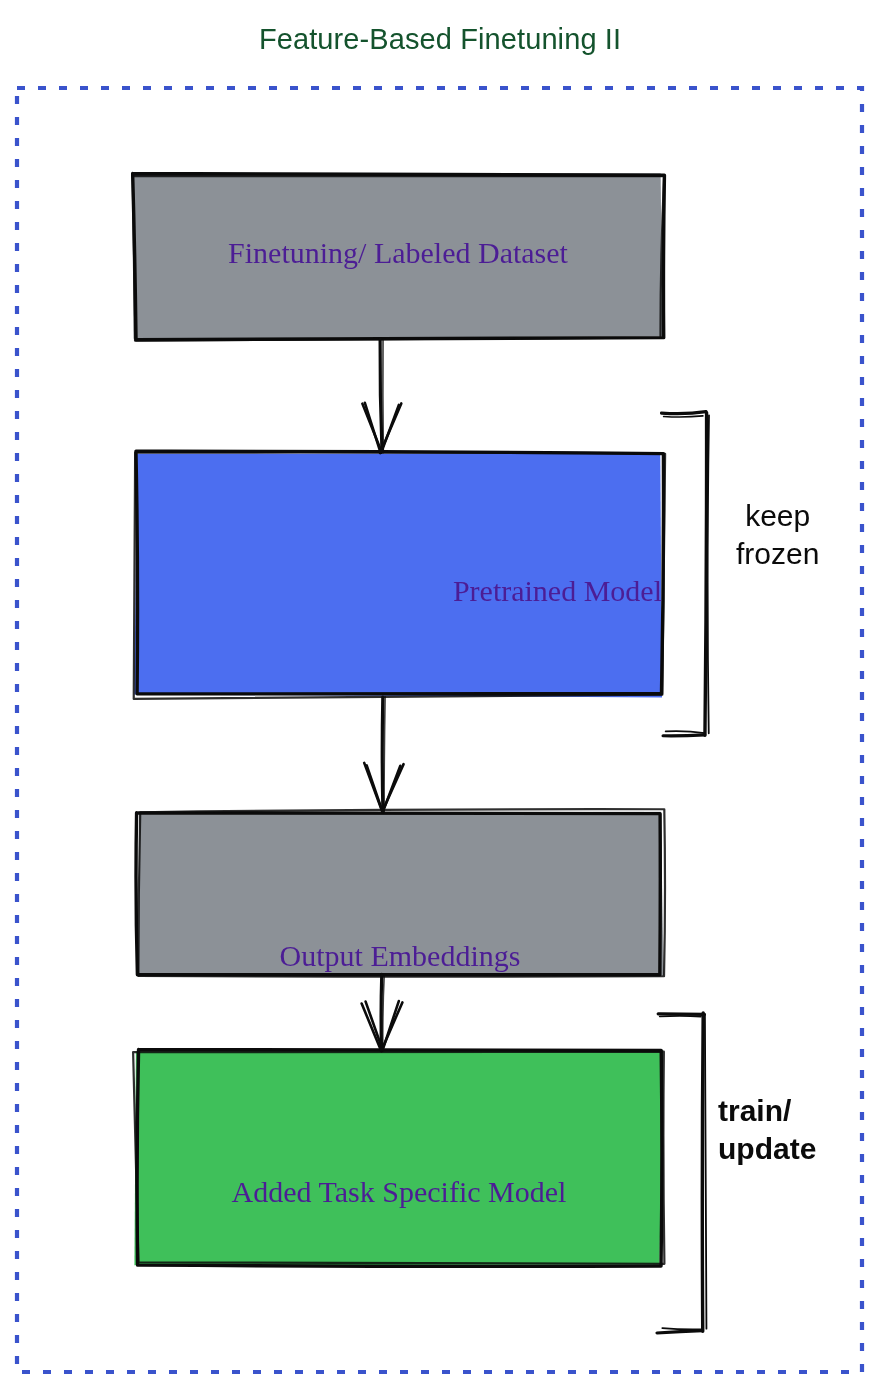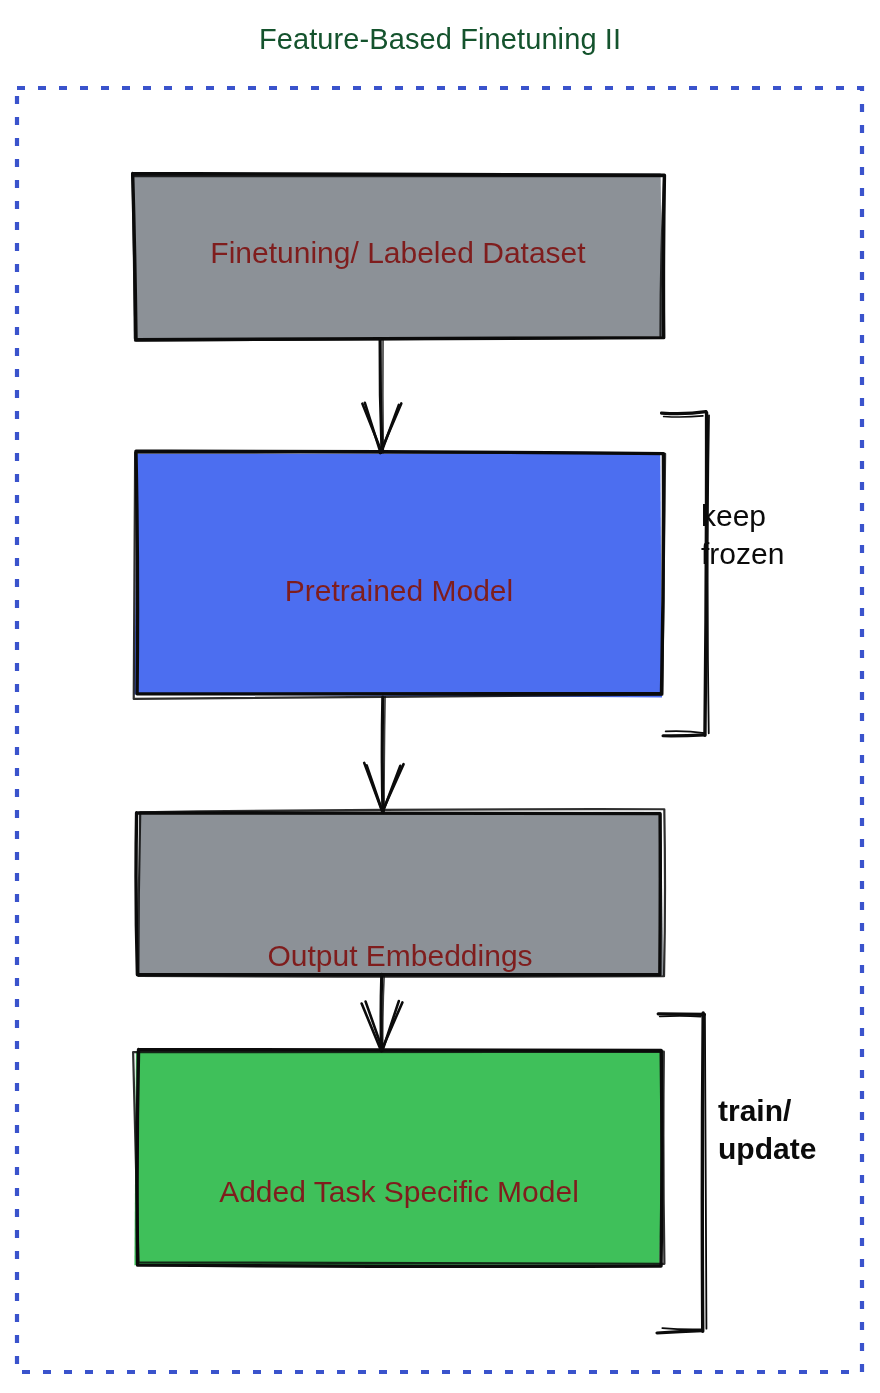--- a/index.html
+++ b/index.html
@@ -28,23 +28,23 @@
     width: 880px;
     text-align: center;
     font-size: 29px;
     font-family: "Liberation Sans", sans-serif;
     color: #14532d;
     letter-spacing: 0.1px;
     white-space: nowrap;
   }
   .node-label {
     position: absolute;
-    font-family: Liberation Sans, sans-serif;
+    font-family: Liberation Serif, serif;
     font-size: 30px;
-    color: #7f1d1d;
+    color: #4c1d95;
     white-space: nowrap;
     text-align: center;
   }
   .bracket-label {
     position: absolute;
     font-family: "Liberation Sans", sans-serif;
     font-size: 30px;
     color: #0b0b0b;
     line-height: 1.28;
     white-space: pre-line;
@@ -120,25 +120,25 @@
         <path d="M659.68251189598,1016.5140073902504 Q681.8565998090695,1015.2043628695907 700.9060647494188,1016.7182281025305" fill="none" stroke="#0b0b0b" stroke-width="1.7" stroke-linecap="round"></path>
         <path d="M657.0139634611616,1333.0006721925458 Q680.6958208094331,1331.3693933493316 702.4370096926284,1330.5467323065022" fill="none" stroke="#0b0b0b" stroke-width="3.2" stroke-linecap="round"></path>
         <path d="M662.2912815822248,1328.1384423978807 Q681.1802126030345,1329.669449331085 700.7736490970821,1329.256052376123" fill="none" stroke="#0b0b0b" stroke-width="1.7" stroke-linecap="round"></path>
       </g>
     </g>
 </svg>
 
 <div class="diagram-title">Feature-Based Finetuning II</div>
 
 <div class="node-label" id="lbl-0" style="left: 134px; width: 528px; top: 236px;">Finetuning/ Labeled Dataset</div>
-<div class="node-label" id="lbl-1" style="left: 136px; width: 526px; top: 574px;">Pretrained Model</div>
+<div class="node-label" id="lbl-1" style="left: 136px; width: 526px; top: 574px; text-align: right;">Pretrained Model</div>
 <div class="node-label" id="lbl-2" style="left: 138px; width: 524px; top: 939px;">Output Embeddings</div>
 <div class="node-label" id="lbl-3" style="left: 136px; width: 526px; top: 1175px;">Added Task Specific Model</div>
 
-<div class="bracket-label" id="brk-0" style="left: 701px; top: 497px;">keep
+<div class="bracket-label" id="brk-0" style="left: 736px; top: 497px; text-align: center;">keep
 frozen</div>
 <div class="bracket-label" id="brk-1" style="left: 718px; top: 1092px; font-weight: bold;">train/
 update</div>
 
 <div class="hit" id="hit-0" style="left: 134px; top: 174px; width: 528px; height: 164px;"></div>
 <div class="hit" id="hit-1" style="left: 136px; top: 452px; width: 526px; height: 244px;"></div>
 <div class="hit" id="hit-2" style="left: 138px; top: 812px; width: 524px; height: 162px;"></div>
 <div class="hit" id="hit-3" style="left: 136px; top: 1050px; width: 526px; height: 215px;"></div>
 
 </body></html>

